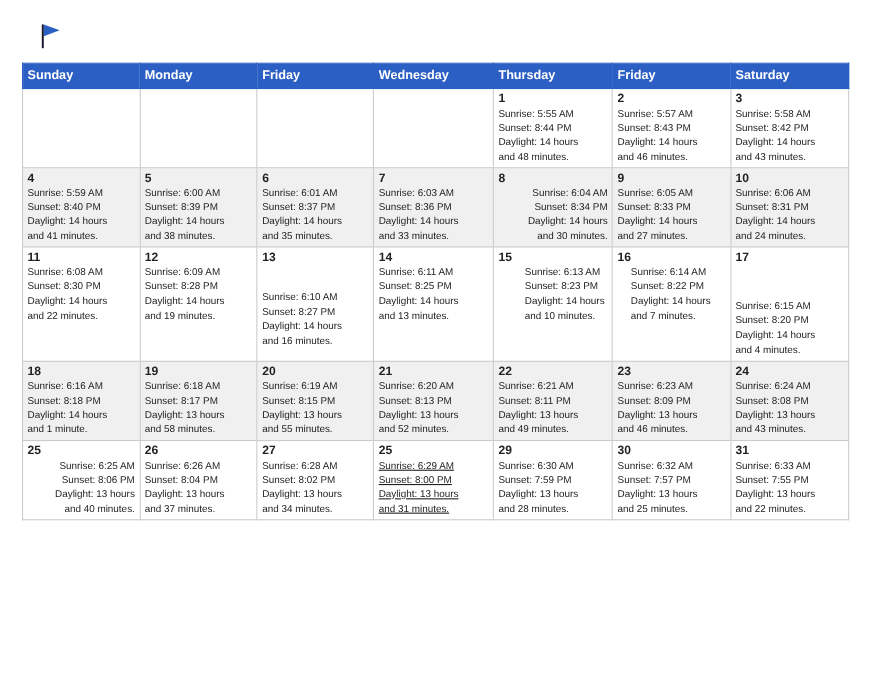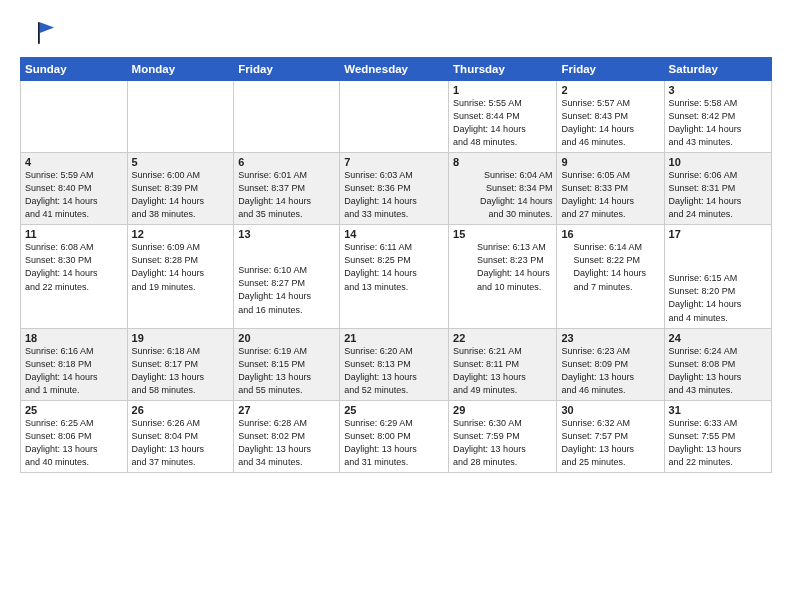--- a/index.html
+++ b/index.html
@@ -312,42 +312,42 @@
             <span class="day-num">24</span>
             <div class="day-info" style="white-space: pre-line;">Sunrise: 6:24 AM
 Sunset: 8:08 PM
 Daylight: 13 hours
 and 43 minutes.</div>
           </td>
         </tr>
         <tr class="row-odd">
           <td>
             <span class="day-num">25</span>
-            <div class="day-info" style="white-space: pre-line;">Sunrise: 6:25 AM
+            <div class="day-info" style="white-space: pre-line; text-align: right;">Sunrise: 6:25 AM
 Sunset: 8:06 PM
 Daylight: 13 hours
 and 40 minutes.</div>
           </td>
           <td>
             <span class="day-num">26</span>
             <div class="day-info" style="white-space: pre-line;">Sunrise: 6:26 AM
 Sunset: 8:04 PM
 Daylight: 13 hours
 and 37 minutes.</div>
           </td>
           <td>
             <span class="day-num">27</span>
             <div class="day-info" style="white-space: pre-line;">Sunrise: 6:28 AM
 Sunset: 8:02 PM
 Daylight: 13 hours
 and 34 minutes.</div>
           </td>
           <td>
             <span class="day-num">25</span>
-            <div class="day-info" style="white-space: pre-line;">Sunrise: 6:29 AM
+            <div class="day-info" style="white-space: pre-line; text-decoration: underline;">Sunrise: 6:29 AM
 Sunset: 8:00 PM
 Daylight: 13 hours
 and 31 minutes.</div>
           </td>
           <td>
             <span class="day-num">29</span>
             <div class="day-info" style="white-space: pre-line;">Sunrise: 6:30 AM
 Sunset: 7:59 PM
 Daylight: 13 hours
 and 28 minutes.</div>

